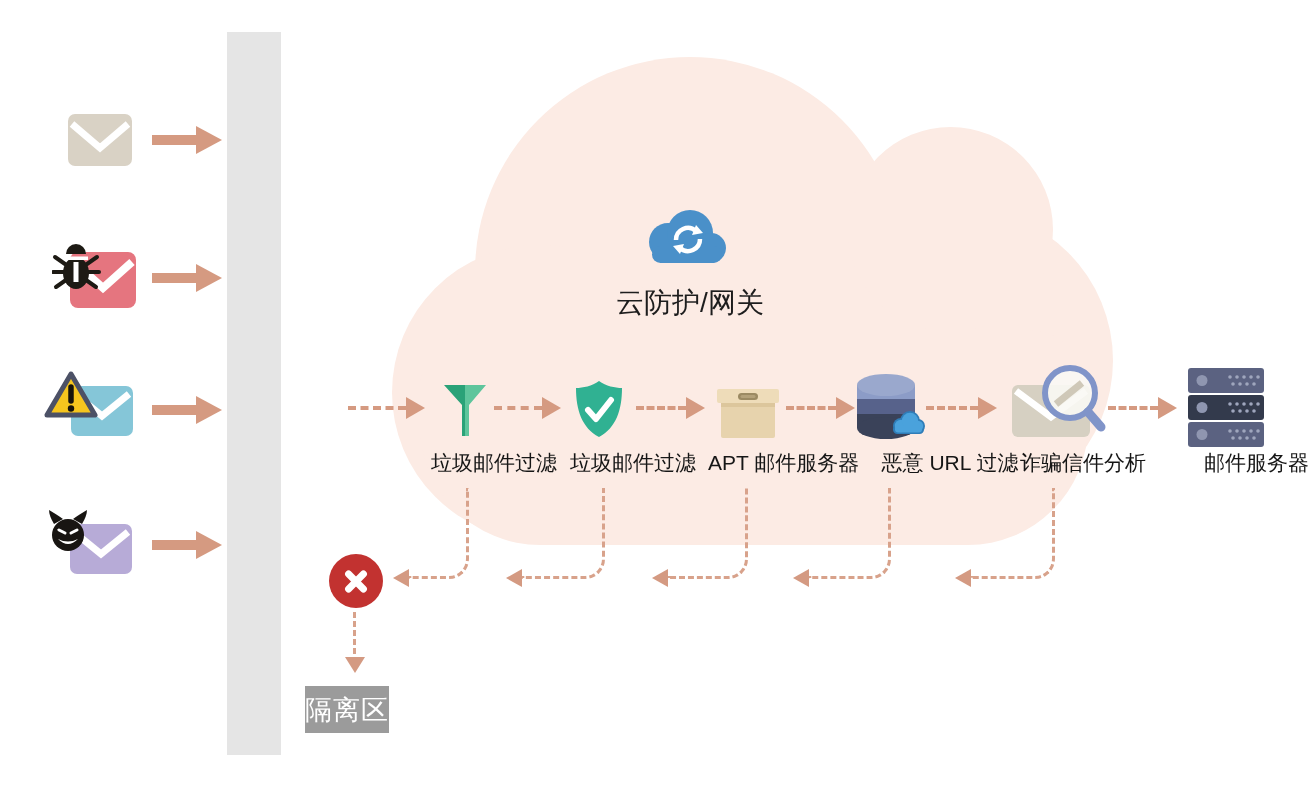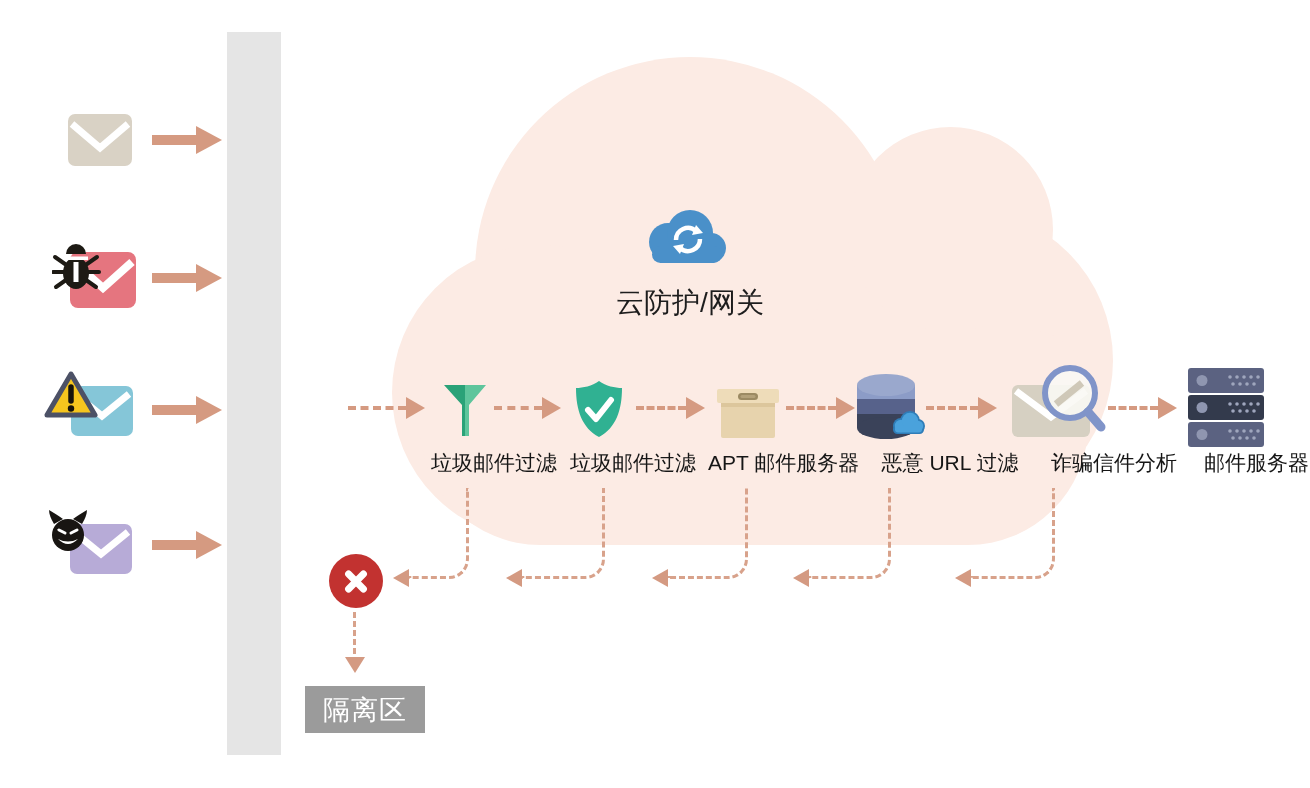--- a/index.html
+++ b/index.html
@@ -33,21 +33,21 @@
       font-size:28px;color:#1d1d1d;z-index:3;}
   
   .block-circle{position:absolute;left:329px;top:554px;width:54px;height:54px;border-radius:50%;
       background:#c23230;z-index:4;}
   .block-circle .xbar{position:absolute;left:13px;top:23.5px;width:28px;height:7px;background:#fff;border-radius:3.5px;}
   .block-circle .r45{transform:rotate(45deg);} .block-circle .r-45{transform:rotate(-45deg);}
   .down-dash{position:absolute;left:353px;top:612px;height:42px;width:0;border-left:3px dashed #d8a28b;z-index:3;}
   .down-head{position:absolute;left:345px;top:657px;width:0;height:0;z-index:3;
       border-top:16px solid #d49a82;border-left:10px solid transparent;border-right:10px solid transparent;}
   
-  .quarantine{position:absolute;left:305px;top:686px;width:120px;height:47px;background:#9b9b9b;
+  .quarantine{position:absolute;left:305px;top:686px;width:84px;height:47px;background:#9b9b9b;
       color:#fff;font-size:27px;letter-spacing:1px;display:flex;align-items:center;justify-content:center;z-index:4;}
   .icon{position:absolute;z-index:3;}
 </style>
 </head>
 <body>
 
 <div class="canvas">
 
   <div class="cloud-part" style="left:475px;top:57px;width:430px;height:430px;"></div>
   <div class="cloud-part" style="left:392px;top:245px;width:295px;height:295px;"></div>
@@ -255,21 +255,21 @@
         <circle cx="52" cy="70" r="1.8"></circle>
         <circle cx="59" cy="70" r="1.8"></circle>
         <circle cx="66" cy="70" r="1.8"></circle>
     </g>
   </svg>
 
   <div class="stage-label" style="left:403px;width:126px;">垃圾邮件过滤</div>
   <div class="stage-label" style="left:542px;width:126px;">垃圾邮件过滤</div>
   <div class="stage-label" style="left:680px;width:130px;">APT 邮件服务器</div>
   <div class="stage-label" style="left:852px;width:140px;">恶意 URL 过滤</div>
-  <div class="stage-label" style="left:1023px;width:126px;">诈骗信件分析</div>
+  <div class="stage-label" style="left:992px;width:126px;">诈骗信件分析</div>
   <div class="stage-label" style="left:1176px;width:105px;">邮件服务器</div>
 
   <div class="drop" style="left:408px;width:58px;">
       <div class="head"></div>
     </div>
   <div class="drop" style="left:521px;width:81px;">
       <div class="head"></div>
     </div>
   <div class="drop" style="left:667px;width:78px;">
       <div class="head"></div>

